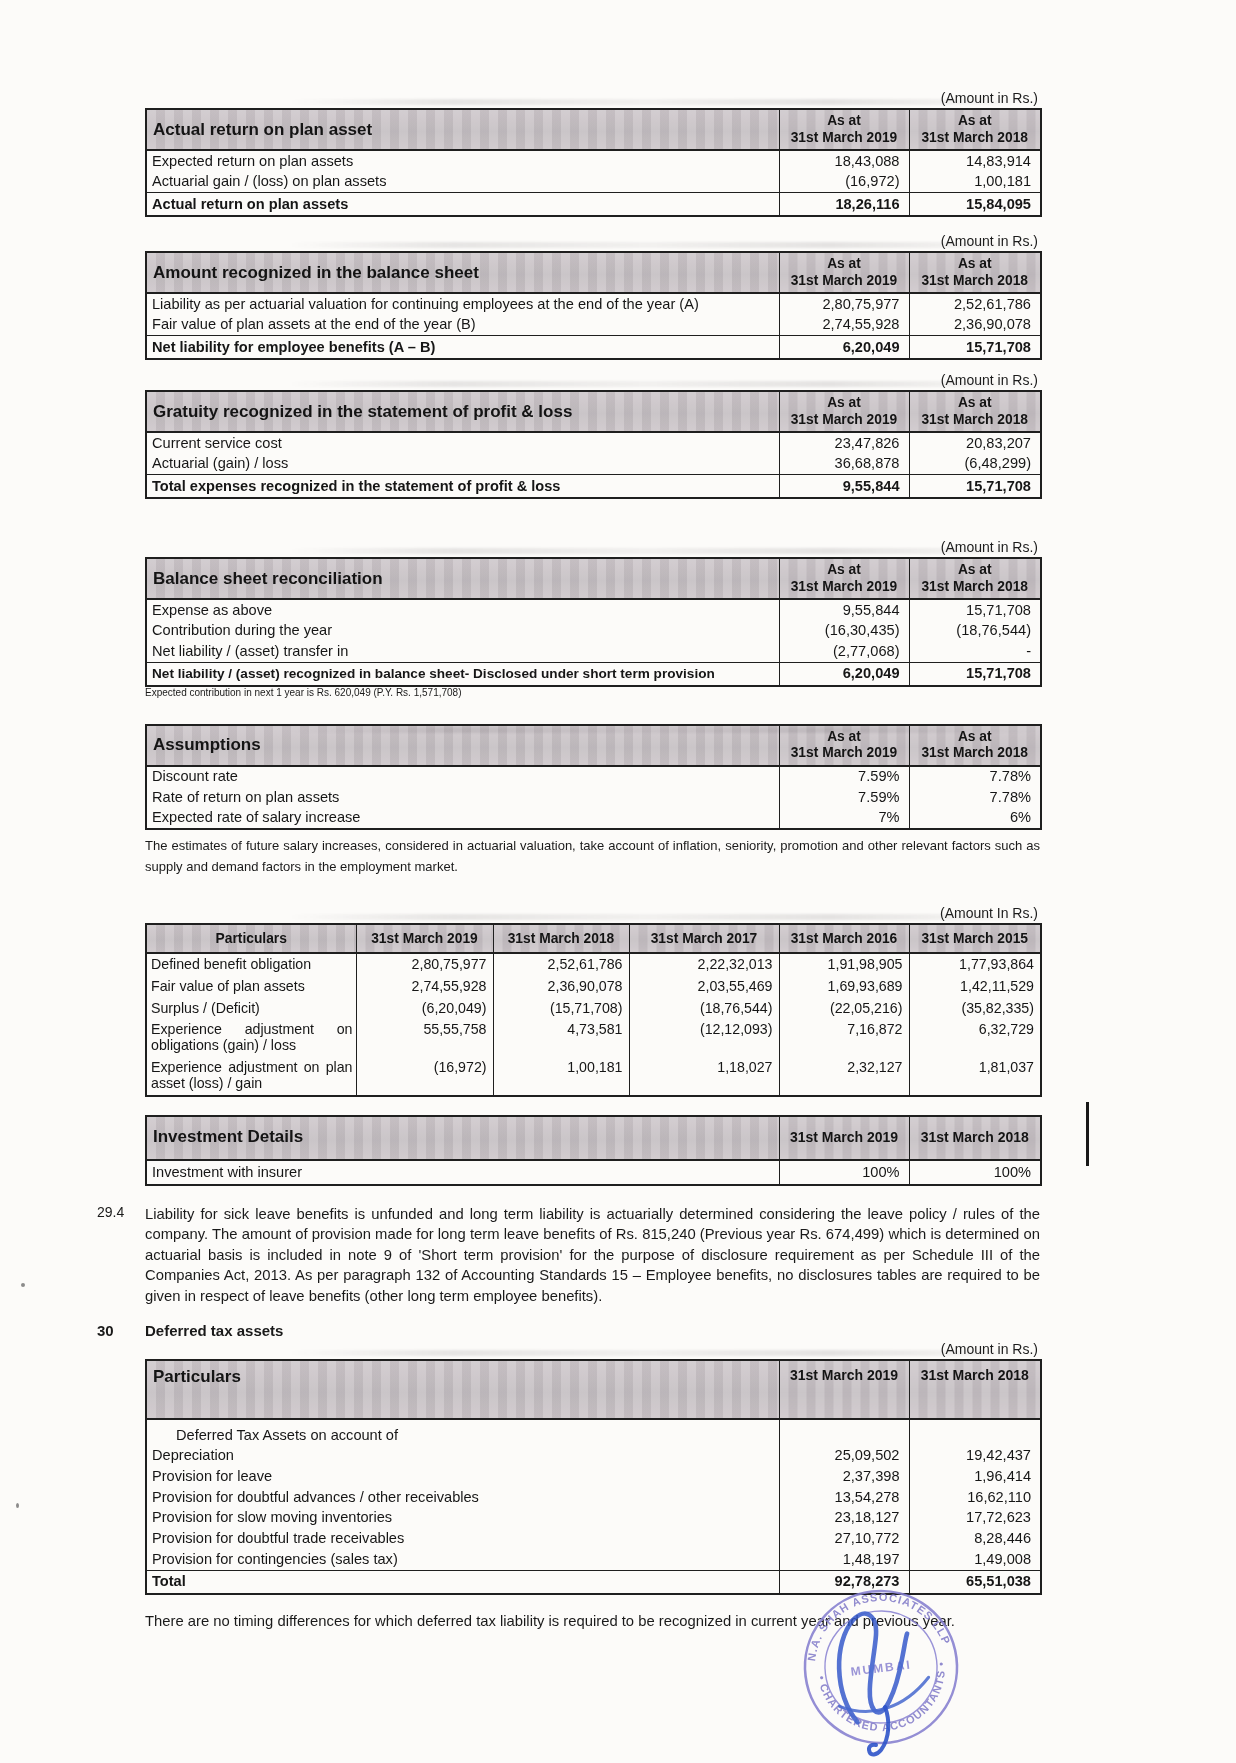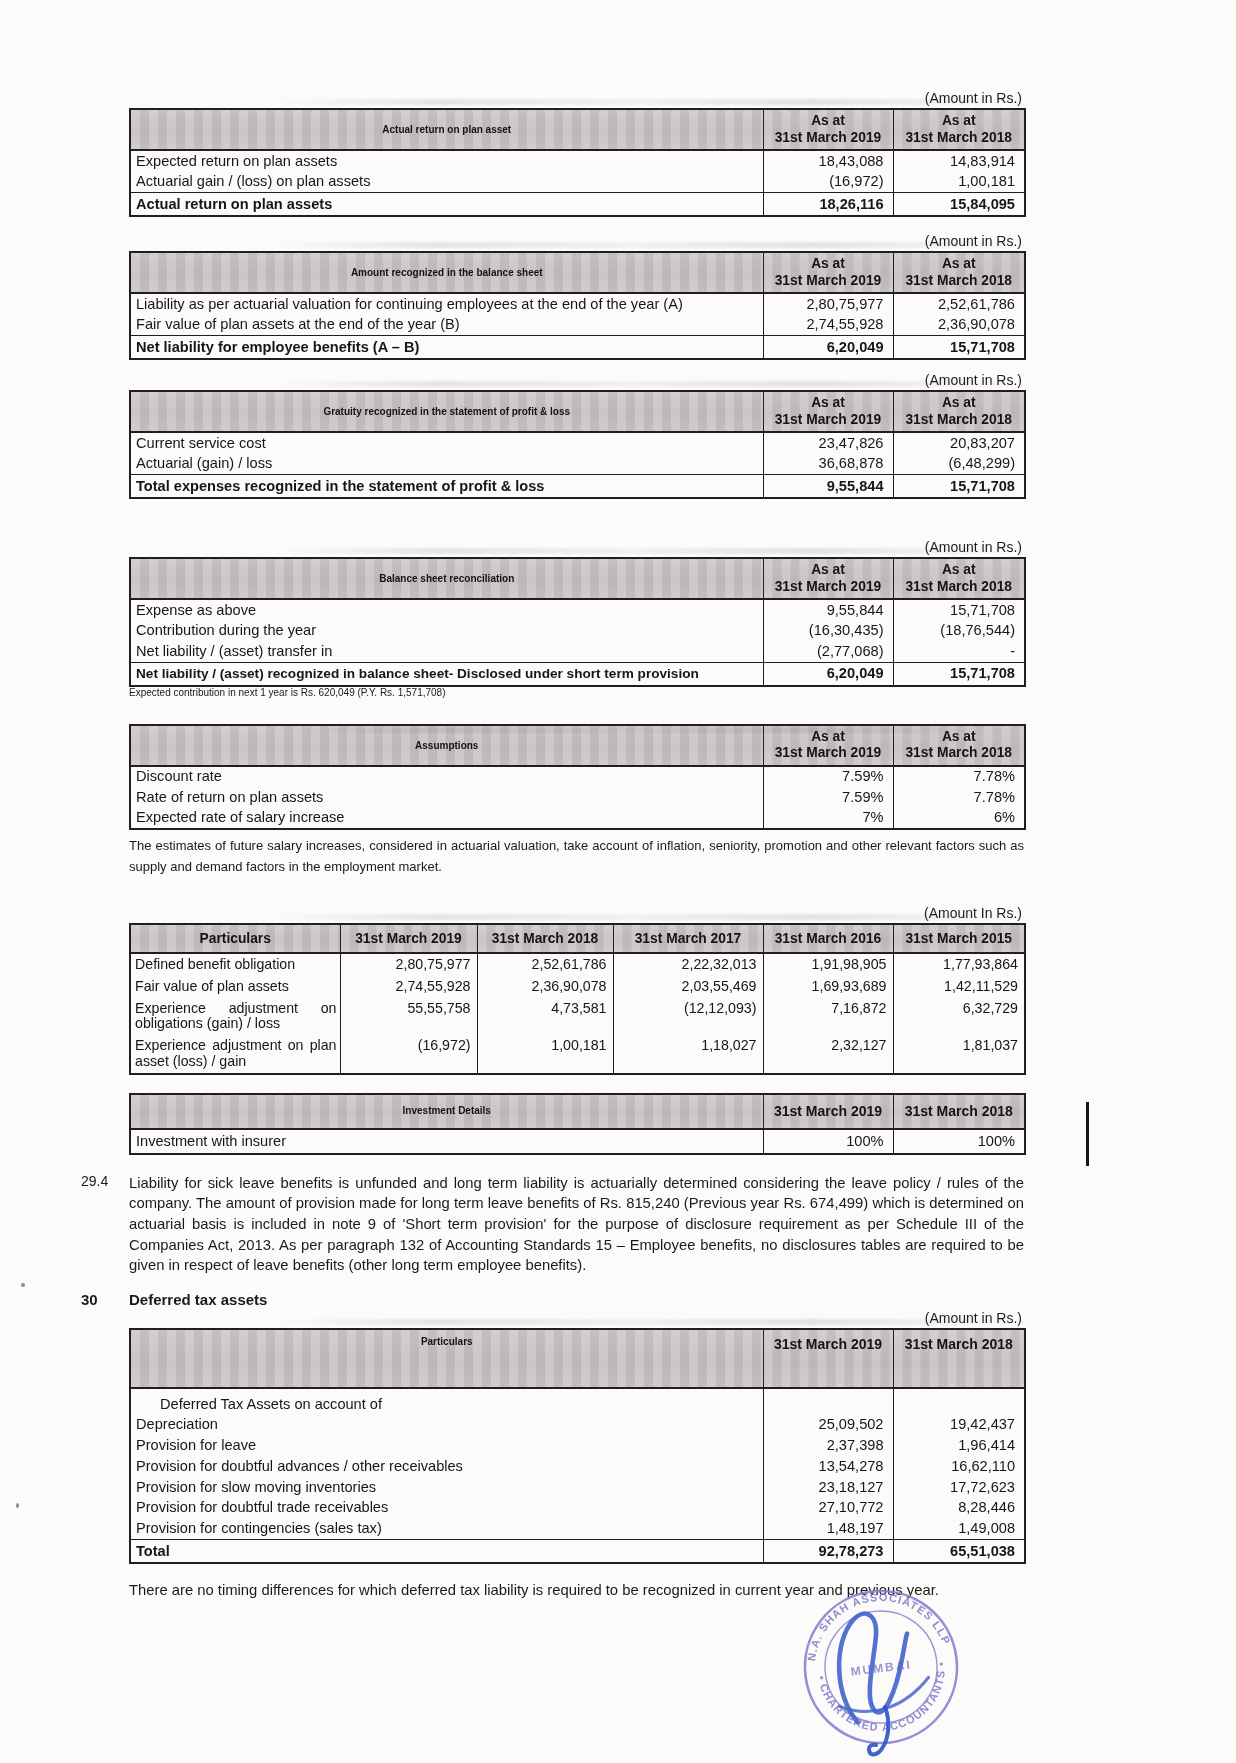--- a/index.html
+++ b/index.html
@@ -1,21 +1,21 @@
 <!DOCTYPE html>
 <html><head>
 <meta charset="utf-8">
 <style>
   html,body{margin:0;padding:0;background:#d9d9d9;}
   .page{
     position:relative;width:1236px;height:1763px;background:#fcfbf9;
     font-family:"Liberation Sans","DejaVu Sans",sans-serif;color:#1a1a1a;
     overflow:hidden;margin:0 auto;
   }
-  .content{position:absolute;left:129px;top:0;width:895px;}
+  .content{position:absolute;left:145px;top:0;width:895px;}
 
   .amount-note{text-align:right;font-size:14px;color:#1c1c1c;margin:0 2px 2px 0;}
   .mt-first{margin-top:90px;}
   .mt-a{margin-top:16px;}
   .mt-b{margin-top:12px;}
   .mt-c{margin-top:40px;}
   .mt-caps{margin-top:16px;}
   .mt-note7{margin-top:2px;}
 
   .smudge{height:6px;margin:0 0 -6px 16%;position:relative;top:-9px;
@@ -23,21 +23,21 @@
     filter:blur(1.2px);opacity:.55;}
 
   table.tbl{border-collapse:collapse;width:100%;table-layout:fixed;
     border:2.3px solid #1f1f1f;font-size:14.6px;color:#161616;}
   .c-lbl{width:633px;}.c-v1{width:130px;}.c-v2{width:132px;}
   thead th{
     background-image:
       repeating-linear-gradient(90deg,rgba(255,255,255,.09) 0 9px,rgba(40,30,40,.06) 9px 18px),
       linear-gradient(180deg,#cfc9cc,#c5bfc3 55%,#cdc7ca);
     border-bottom:2px solid #1f1f1f;font-weight:bold;color:#141414;}
-  th.title{text-align:center;padding:4px 6px;font-size:10px;vertical-align:middle;}
+  th.title{text-align:left;padding:4px 6px;font-size:17px;vertical-align:middle;}
   th.hdr{text-align:center;white-space:pre-line;font-size:13.8px;line-height:16.5px;padding:3px 2px;}
   td{line-height:19.5px;padding:.5px 5px;vertical-align:bottom;}
   td.lbl{text-align:left;}
   td.val,th.vh{border-left:1.6px solid #1f1f1f;}
   td.val{text-align:right;padding-right:9px;}
   tr.total td{font-weight:bold;border-top:1.8px solid #1f1f1f;line-height:21px;}
   tr.subhead td{font-weight:normal;padding-left:29px;}
   td.small{font-size:13.6px;}
 
   .note-line{margin-top:0;font-size:10px;}
@@ -310,20 +310,28 @@
             <td class="val">1,91,98,905</td>
             <td class="val">1,77,93,864</td>
           </tr>
           <tr>
             <td class="lbl">Fair value of plan assets</td>
             <td class="val">2,74,55,928</td>
             <td class="val">2,36,90,078</td>
             <td class="val">2,03,55,469</td>
             <td class="val">1,69,93,689</td>
             <td class="val">1,42,11,529</td>
+          </tr>
+          <tr>
+            <td class="lbl">Surplus / (Deficit)</td>
+            <td class="val">(6,20,049)</td>
+            <td class="val">(15,71,708)</td>
+            <td class="val">(18,76,544)</td>
+            <td class="val">(22,05,216)</td>
+            <td class="val">(35,82,335)</td>
           </tr>
           <tr>
             <td class="lbl">Experience adjustment on obligations (gain) / loss</td>
             <td class="val">55,55,758</td>
             <td class="val">4,73,581</td>
             <td class="val">(12,12,093)</td>
             <td class="val">7,16,872</td>
             <td class="val">6,32,729</td>
           </tr>
           <tr>

